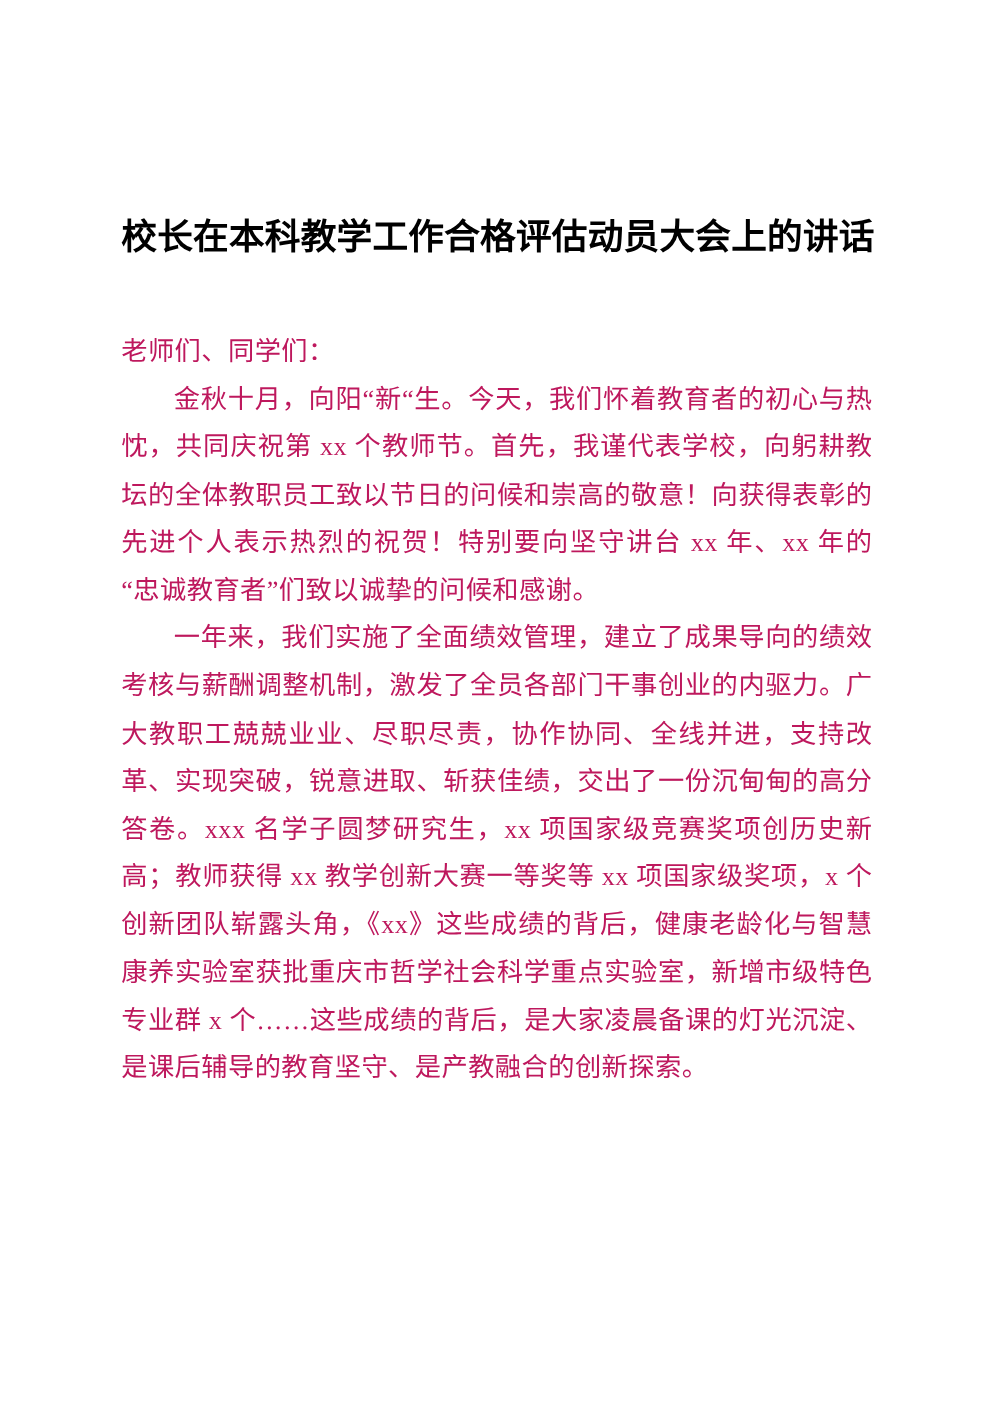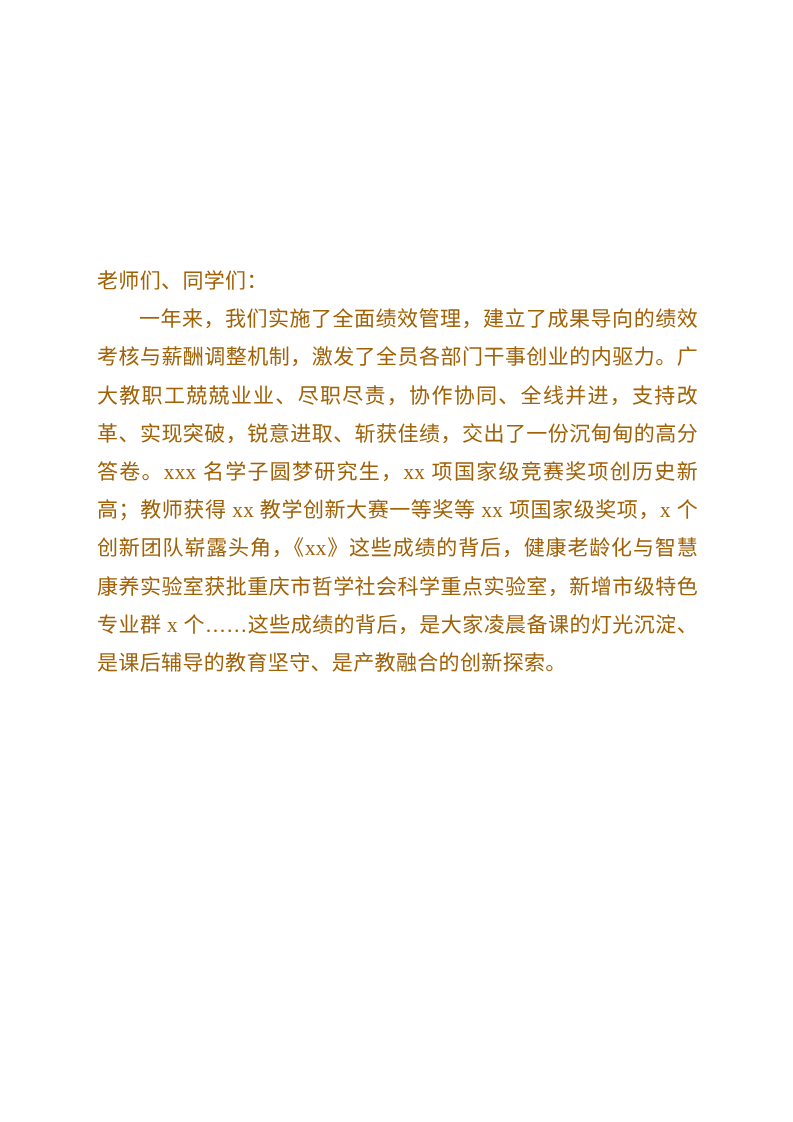--- a/index.html
+++ b/index.html
@@ -51,21 +51,21 @@
     left: 97px;
     top: 262px;
     width: 601px;
   }
 
   .para {
     margin: 0;
     font-family: "Liberation Serif", "DejaVu Serif", serif;
     font-size: 21px;
     line-height: 38.2px;
-    color: #a16207;
+    color: #be185d;
     text-align: justify;
     text-justify: inter-character;
     text-align-last: left;
     letter-spacing: 0.35px;
     word-break: break-all;
     overflow-wrap: anywhere;
   }
 
   .para.salutation {
     text-indent: 0;
@@ -77,26 +77,28 @@
   .para.clipped {
     text-align-last: justify;
   }
 </style>
 </head>
 <body>
 
 <div class="page">
 
   <h1 class="doc-title">
+    <span class="tline tline-1">校长在本科教学工作合格评估动员大会上的讲话</span>
   </h1>
 
   <div class="body-block">
 
     <p class="para salutation">老师们、同学们：</p>
 
+    <p class="para indent">金秋十月，向阳“新“生。今天，我们怀着教育者的初心与热忱，共同庆祝第 xx 个教师节。首先，我谨代表学校，向躬耕教坛的全体教职员工致以节日的问候和崇高的敬意！向获得表彰的先进个人表示热烈的祝贺！特别要向坚守讲台 xx 年、xx 年的“忠诚教育者”们致以诚挚的问候和感谢。</p>
 
     <p class="para indent">一年来，我们实施了全面绩效管理，建立了成果导向的绩效考核与薪酬调整机制，激发了全员各部门干事创业的内驱力。广大教职工兢兢业业、尽职尽责，协作协同、全线并进，支持改革、实现突破，锐意进取、斩获佳绩，交出了一份沉甸甸的高分答卷。xxx 名学子圆梦研究生，xx 项国家级竞赛奖项创历史新高；教师获得 xx 教学创新大赛一等奖等 xx 项国家级奖项，x 个创新团队崭露头角，《xx》这些成绩的背后，健康老龄化与智慧康养实验室获批重庆市哲学社会科学重点实验室，新增市级特色专业群 x 个……这些成绩的背后，是大家凌晨备课的灯光沉淀、是课后辅导的教育坚守、是产教融合的创新探索。</p>
 
 
 
   </div>
 
 </div>
 
 </body></html>

